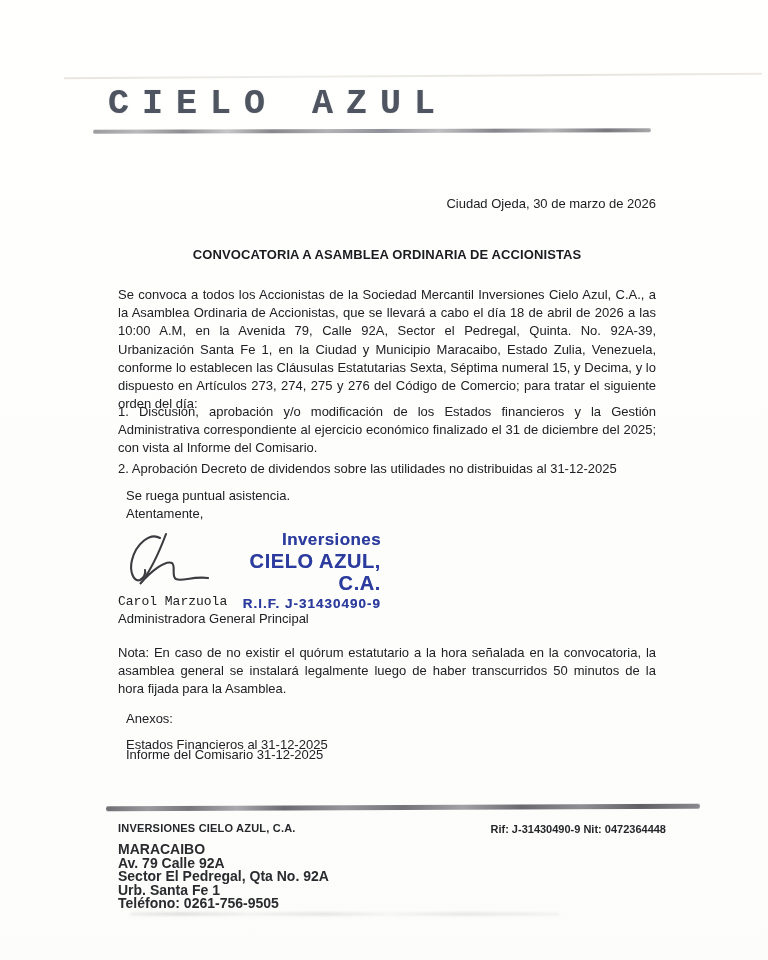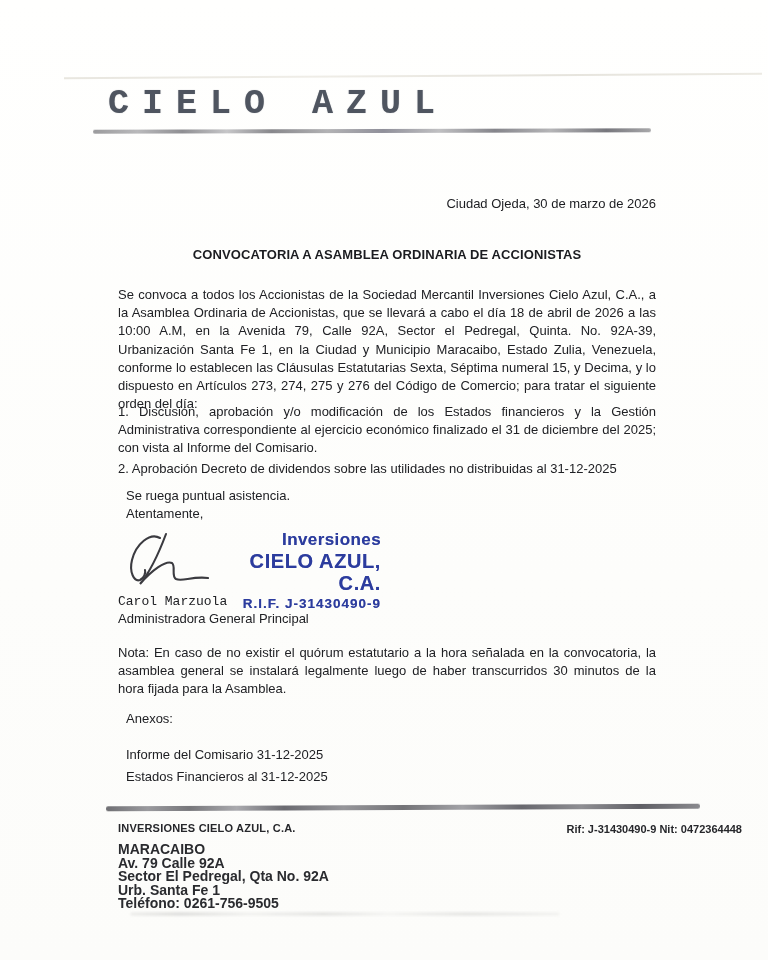--- a/index.html
+++ b/index.html
@@ -57,21 +57,21 @@
   .footer-divider{
     position:absolute;left:106px;top:805px;width:594px;height:5px;border-radius:3px;
     background:
       linear-gradient(90deg,
         #6f6f73 0%,#9a9a9e 7%,#77777b 14%,#aaaaae 22%,#6a6a70 30%,
         #96969a 40%,#737377 50%,#a2a2a6 60%,#68686e 70%,#8f8f93 80%,#5f5f65 90%,#8a8a8e 100%);
     filter:blur(.5px);
     transform:rotate(-0.25deg);
   }
   .footer-company{position:absolute;left:118px;top:822px;font-size:11px;font-weight:bold;color:#26272b;letter-spacing:.2px;}
-  .footer-taxids{position:absolute;left:118px;top:823px;width:624px;text-align:right;font-size:11px;font-weight:bold;color:#26272b;}
+  .footer-taxids{position:absolute;left:118px;top:823px;width:548px;text-align:right;font-size:11px;font-weight:bold;color:#26272b;}
   .footer-address{position:absolute;left:118px;top:843px;font-size:14px;font-weight:bold;line-height:13.5px;color:#2a2b2f;}
   .bottom-smudge{
     position:absolute;left:130px;top:912px;width:430px;height:4px;border-radius:2px;
     background:linear-gradient(90deg,#ededeb 0%,#dcdcda 12%,#f2f2f0 28%,#e2e2e0 45%,#f5f5f3 60%,#e4e4e2 78%,#f3f3f1 100%);
     filter:blur(.8px);opacity:.8;
   }
 </style>
 </head>
 <body>
 
@@ -104,24 +104,24 @@
 
   <div class="stamp">
     <div class="s1">Inversiones</div>
     <div class="s2">CIELO AZUL, C.A.</div>
     <div class="s3">R.I.F. J-31430490-9</div>
   </div>
 
   <div class="signer-name">Carol Marzuola</div>
   <div class="signer-title">Administradora General Principal</div>
 
-  <div class="para" style="top:644px;text-align:justify;">Nota: En caso de no existir el quórum estatutario a la hora señalada en la convocatoria, la asamblea general se instalará legalmente luego de haber transcurridos 30 minutos de la hora fijada para la Asamblea.</div>
+  <div class="para" style="top:644px;text-align:justify;">Nota: En caso de no existir el quórum estatutario a la hora señalada en la convocatoria, la asamblea general se instalará legalmente luego de haber transcurridos 50 minutos de la hora fijada para la Asamblea.</div>
 
   <div class="plain" style="top:710px;">Anexos:</div>
-  <div class="plain" style="top:768px;text-align:right;">Estados Financieros al 31-12-2025</div>
+  <div class="plain" style="top:736px;text-align:right;">Estados Financieros al 31-12-2025</div>
   <div class="plain" style="top:746px;">Informe del Comisario 31-12-2025</div>
 
   <div class="footer-divider"></div>
 
   <div class="footer-company">INVERSIONES CIELO AZUL, C.A.</div>
   <div class="footer-taxids">Rif: J-31430490-9  Nit: 0472364448</div>
 
   <div class="footer-address">
     <div>MARACAIBO</div>
     <div>Av. 79 Calle 92A</div>

